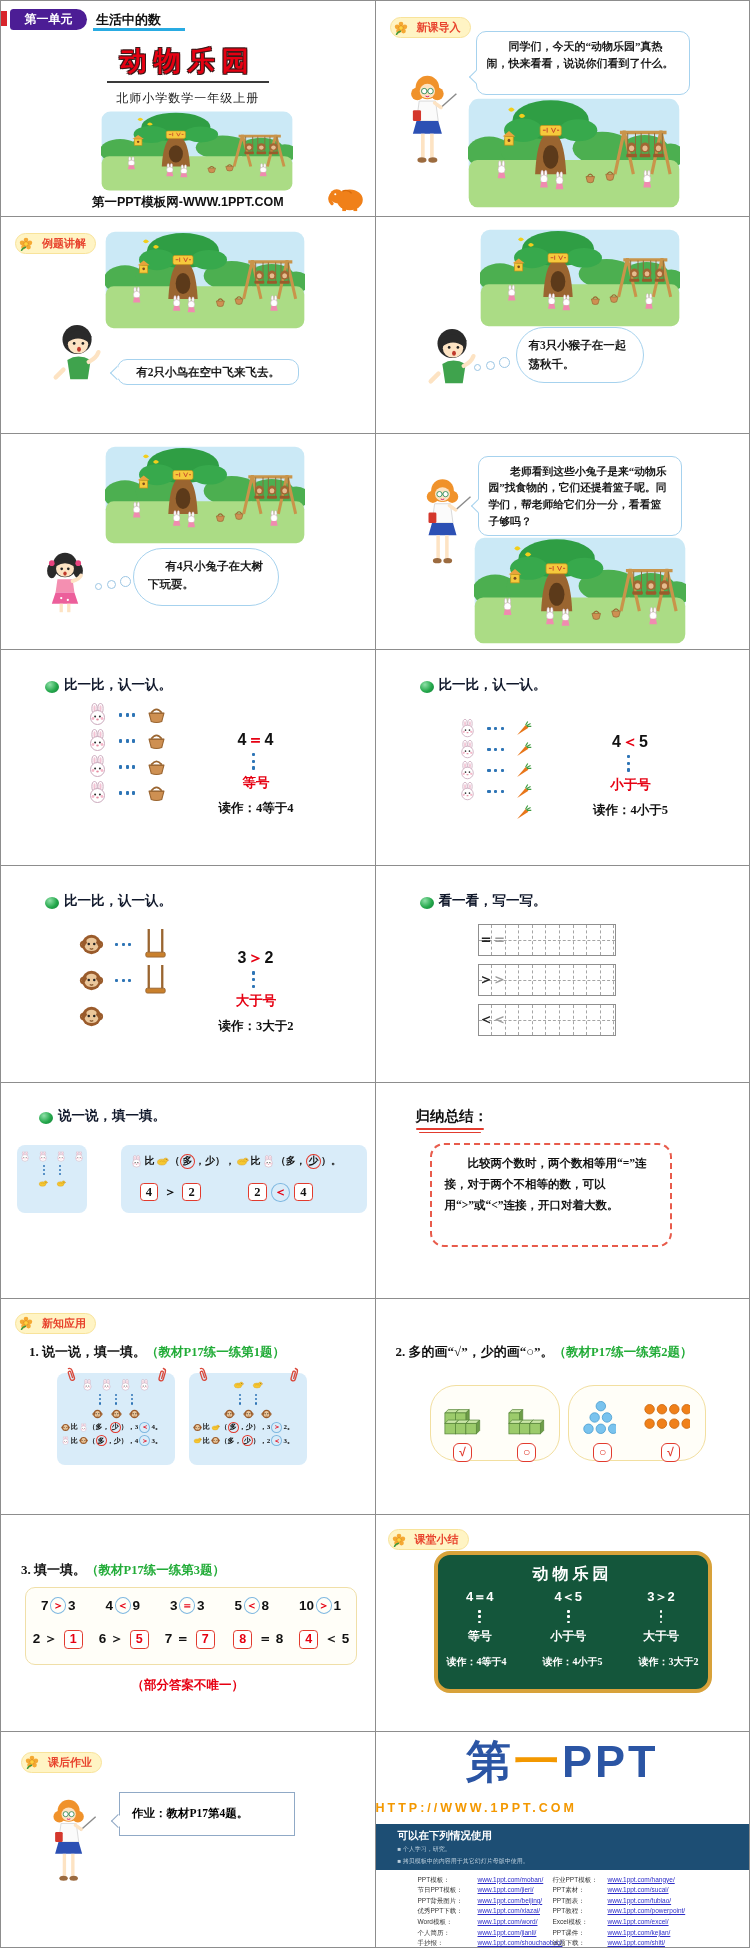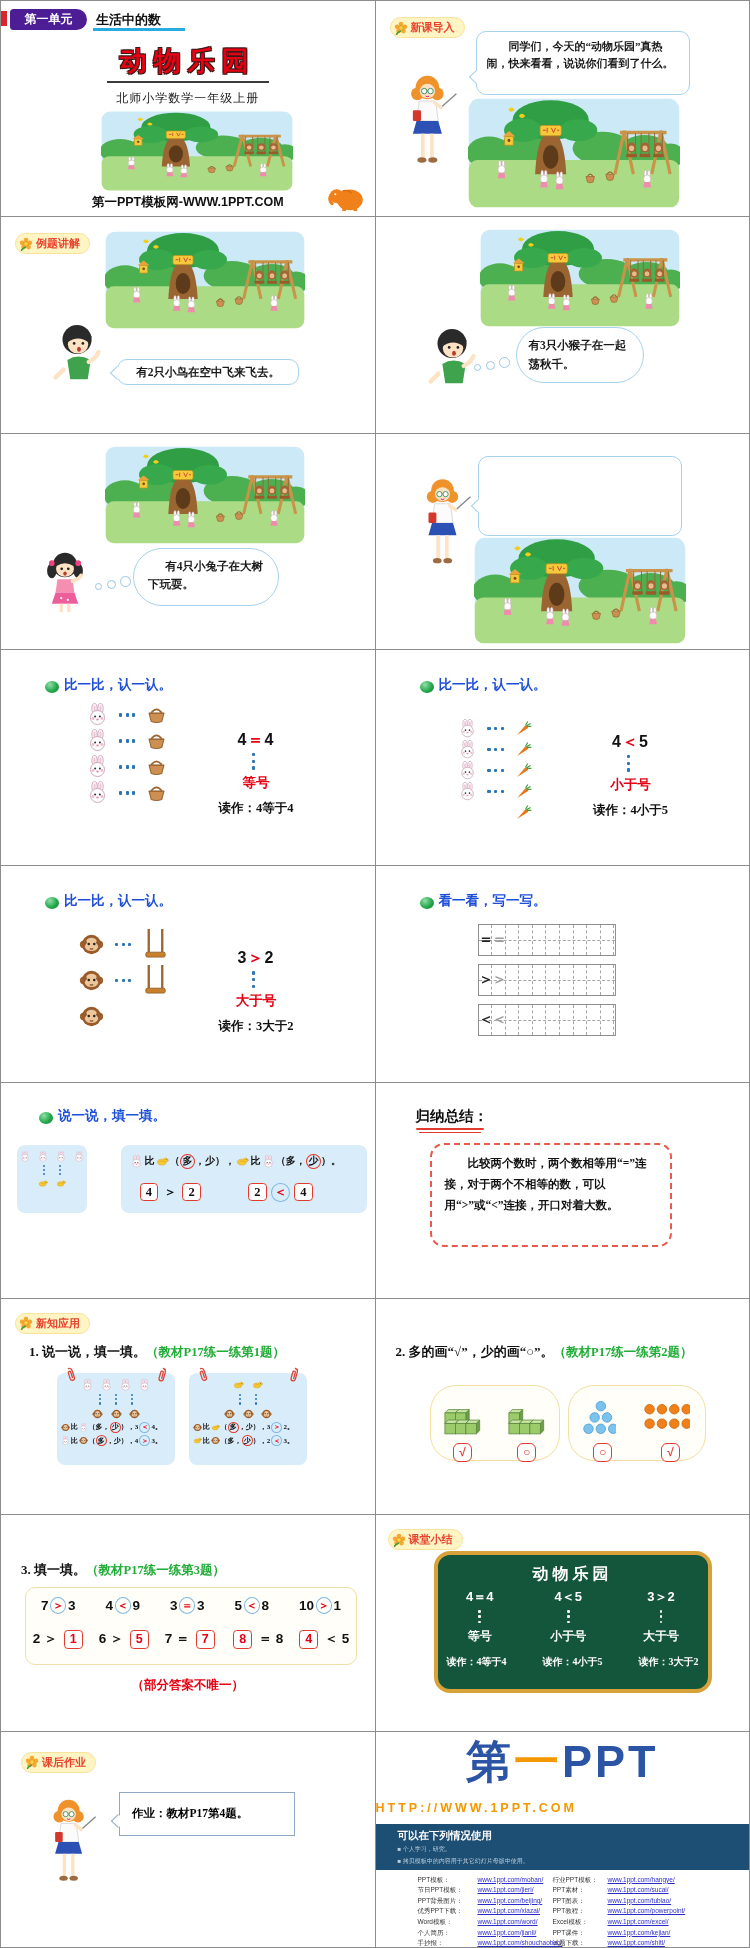--- a/index.html
+++ b/index.html
@@ -1,23 +1,23 @@
 <!DOCTYPE html>
 <html><head>
 <meta charset="utf-8">
 <style>
 html,body{margin:0;padding:0;background:#fff}
 .sheet{position:relative;width:750px;height:1948px;display:grid;grid-template-columns:1fr 1fr;grid-template-rows:repeat(9,1fr);background:#fff;font-family:"Liberation Sans",sans-serif;border-left:1px solid #8d8d8d;border-top:1px solid #8d8d8d;box-sizing:border-box}
 .slide{position:relative;background:#fff;border-right:1px solid #8d8d8d;border-bottom:1px solid #8d8d8d;box-sizing:border-box;overflow:hidden}
 .abs{position:absolute}
 
-.badge{position:absolute;display:flex;align-items:center;gap:3px;background:#FFF4C4;border:1px solid #F8E39A;border-radius:11px;padding:2px 9px 2px 3px;color:#E8432D;font-weight:bold;font-size:11px;white-space:nowrap}
+.badge{position:absolute;display:flex;align-items:center;gap:9px;background:#FFF4C4;border:1px solid #F8E39A;border-radius:11px;padding:2px 9px 2px 3px;color:#E8432D;font-weight:bold;font-size:11px;white-space:nowrap}
 .badge svg{width:14px;height:14px}
 .bean{position:absolute;width:14px;height:12px;border-radius:50%;background:radial-gradient(circle at 35% 30%,#8FE0A8,#25A84C 55%,#0E7A33)}
-.h1{position:absolute;font-family:"Liberation Serif",serif;font-weight:bold;font-size:13.5px;color:#1d4ed8;white-space:nowrap}
+.h1{position:absolute;font-family:"Liberation Serif",serif;font-weight:bold;font-size:13.5px;color:#0f172a;white-space:nowrap}
 
 .bubble{position:absolute;background:#fff;border:1.5px solid #A6D2EE;border-radius:10px;color:#1a1a1a;font-weight:bold;font-family:"Liberation Serif",serif;box-sizing:border-box}
 .bubble .tail{position:absolute;width:9px;height:9px;background:#fff;border-left:1.5px solid #A6D2EE;border-bottom:1.5px solid #A6D2EE;transform:rotate(45deg)}
 .cloud{border-radius:30px}
 .tdot{position:absolute;border:1.2px solid #9CC6E4;background:#fff;border-radius:50%}
 
 .cmp-rows{position:absolute;display:flex;flex-direction:column}
 .cmp-row{display:flex;align-items:center}
 .hdots{display:inline-flex;gap:3.5px;margin:0 9px}
 .hdots i{width:3.2px;height:3.2px;background:#2E75B6;border-radius:1px}
@@ -668,21 +668,21 @@
           <path d="M26 24.5 q2 1.5 4 0" stroke="#C06" stroke-width="1" fill="none"></path>
           <path d="M19 30 h18 l3 22 h-24 z" fill="#FBFBFB" stroke="#D5D5D5"></path>
           <path d="M36 32 l7 5" stroke="#FDE3C3" stroke-width="4" stroke-linecap="round"></path>
           <rect x="12" y="40" width="9" height="12" rx="1.5" fill="#D4372C"></rect>
           <path d="M16 52 h24 l4 14 h-32 z" fill="#2C50B4"></path>
           <line x1="23" y1="66" x2="23" y2="92" stroke="#FDE3C3" stroke-width="4"></line>
           <line x1="33" y1="66" x2="33" y2="92" stroke="#FDE3C3" stroke-width="4"></line>
           <ellipse cx="22" cy="95" rx="5" ry="3" fill="#9C6B3F"></ellipse>
           <ellipse cx="34" cy="95" rx="5" ry="3" fill="#9C6B3F"></ellipse>
         </svg></div>
-    <div class="bubble" style="left:102px;top:22px;width:204px;height:80px;padding:6px 10px;font-size:10.8px;line-height:1.55;text-indent:2em"><span class="tail" style="left:-6px;top:44px"></span></div>
+    <div class="bubble" style="left:102px;top:22px;width:204px;height:80px;padding:6px 10px;font-size:10.8px;line-height:1.55;text-indent:2em"><span>老师看到这些小兔子是来“动物乐园”找食物的，它们还提着篮子呢。同学们，帮老师给它们分一分，看看篮子够吗？</span><span class="tail" style="left:-6px;top:44px"></span></div>
     <div class="abs scene" style="left:98px;top:103px;width:212px;height:107px"><svg viewBox="0 0 300 140" preserveAspectRatio="none">
           <rect x="1" y="1" width="298" height="103" rx="14" fill="#CBE9F6"></rect>
           <g fill="#4CAF50">
             <ellipse cx="30" cy="70" rx="32" ry="21"></ellipse>
             <ellipse cx="80" cy="65" rx="34" ry="23"></ellipse>
             <ellipse cx="190" cy="64" rx="42" ry="21"></ellipse>
             <ellipse cx="250" cy="68" rx="36" ry="21"></ellipse>
             <ellipse cx="287" cy="73" rx="20" ry="15"></ellipse>
           </g>
           <rect x="1" y="79" width="298" height="60" rx="12" fill="#ABDC85"></rect>

